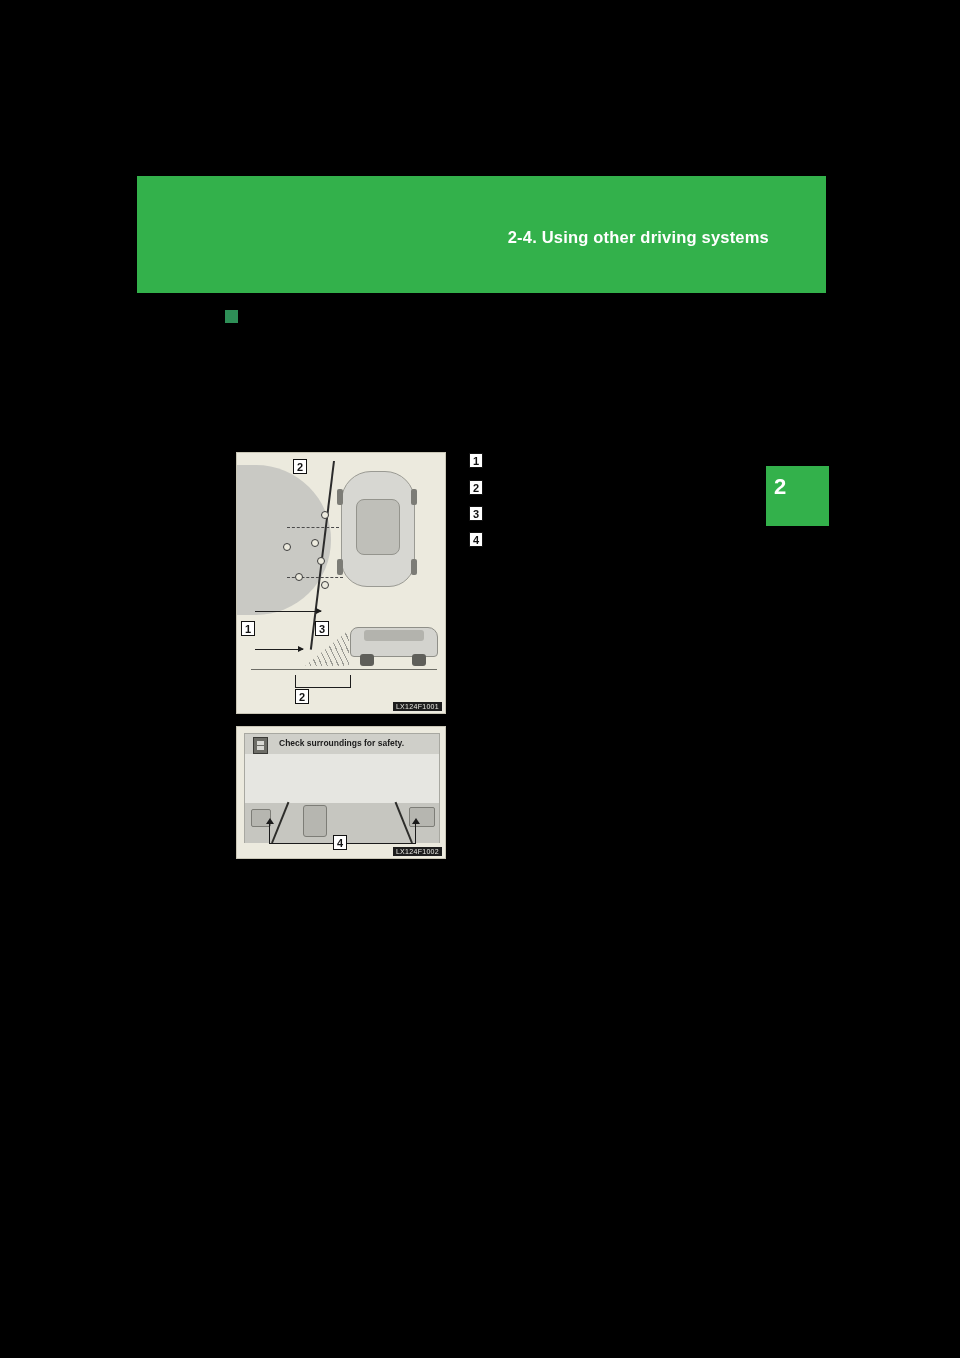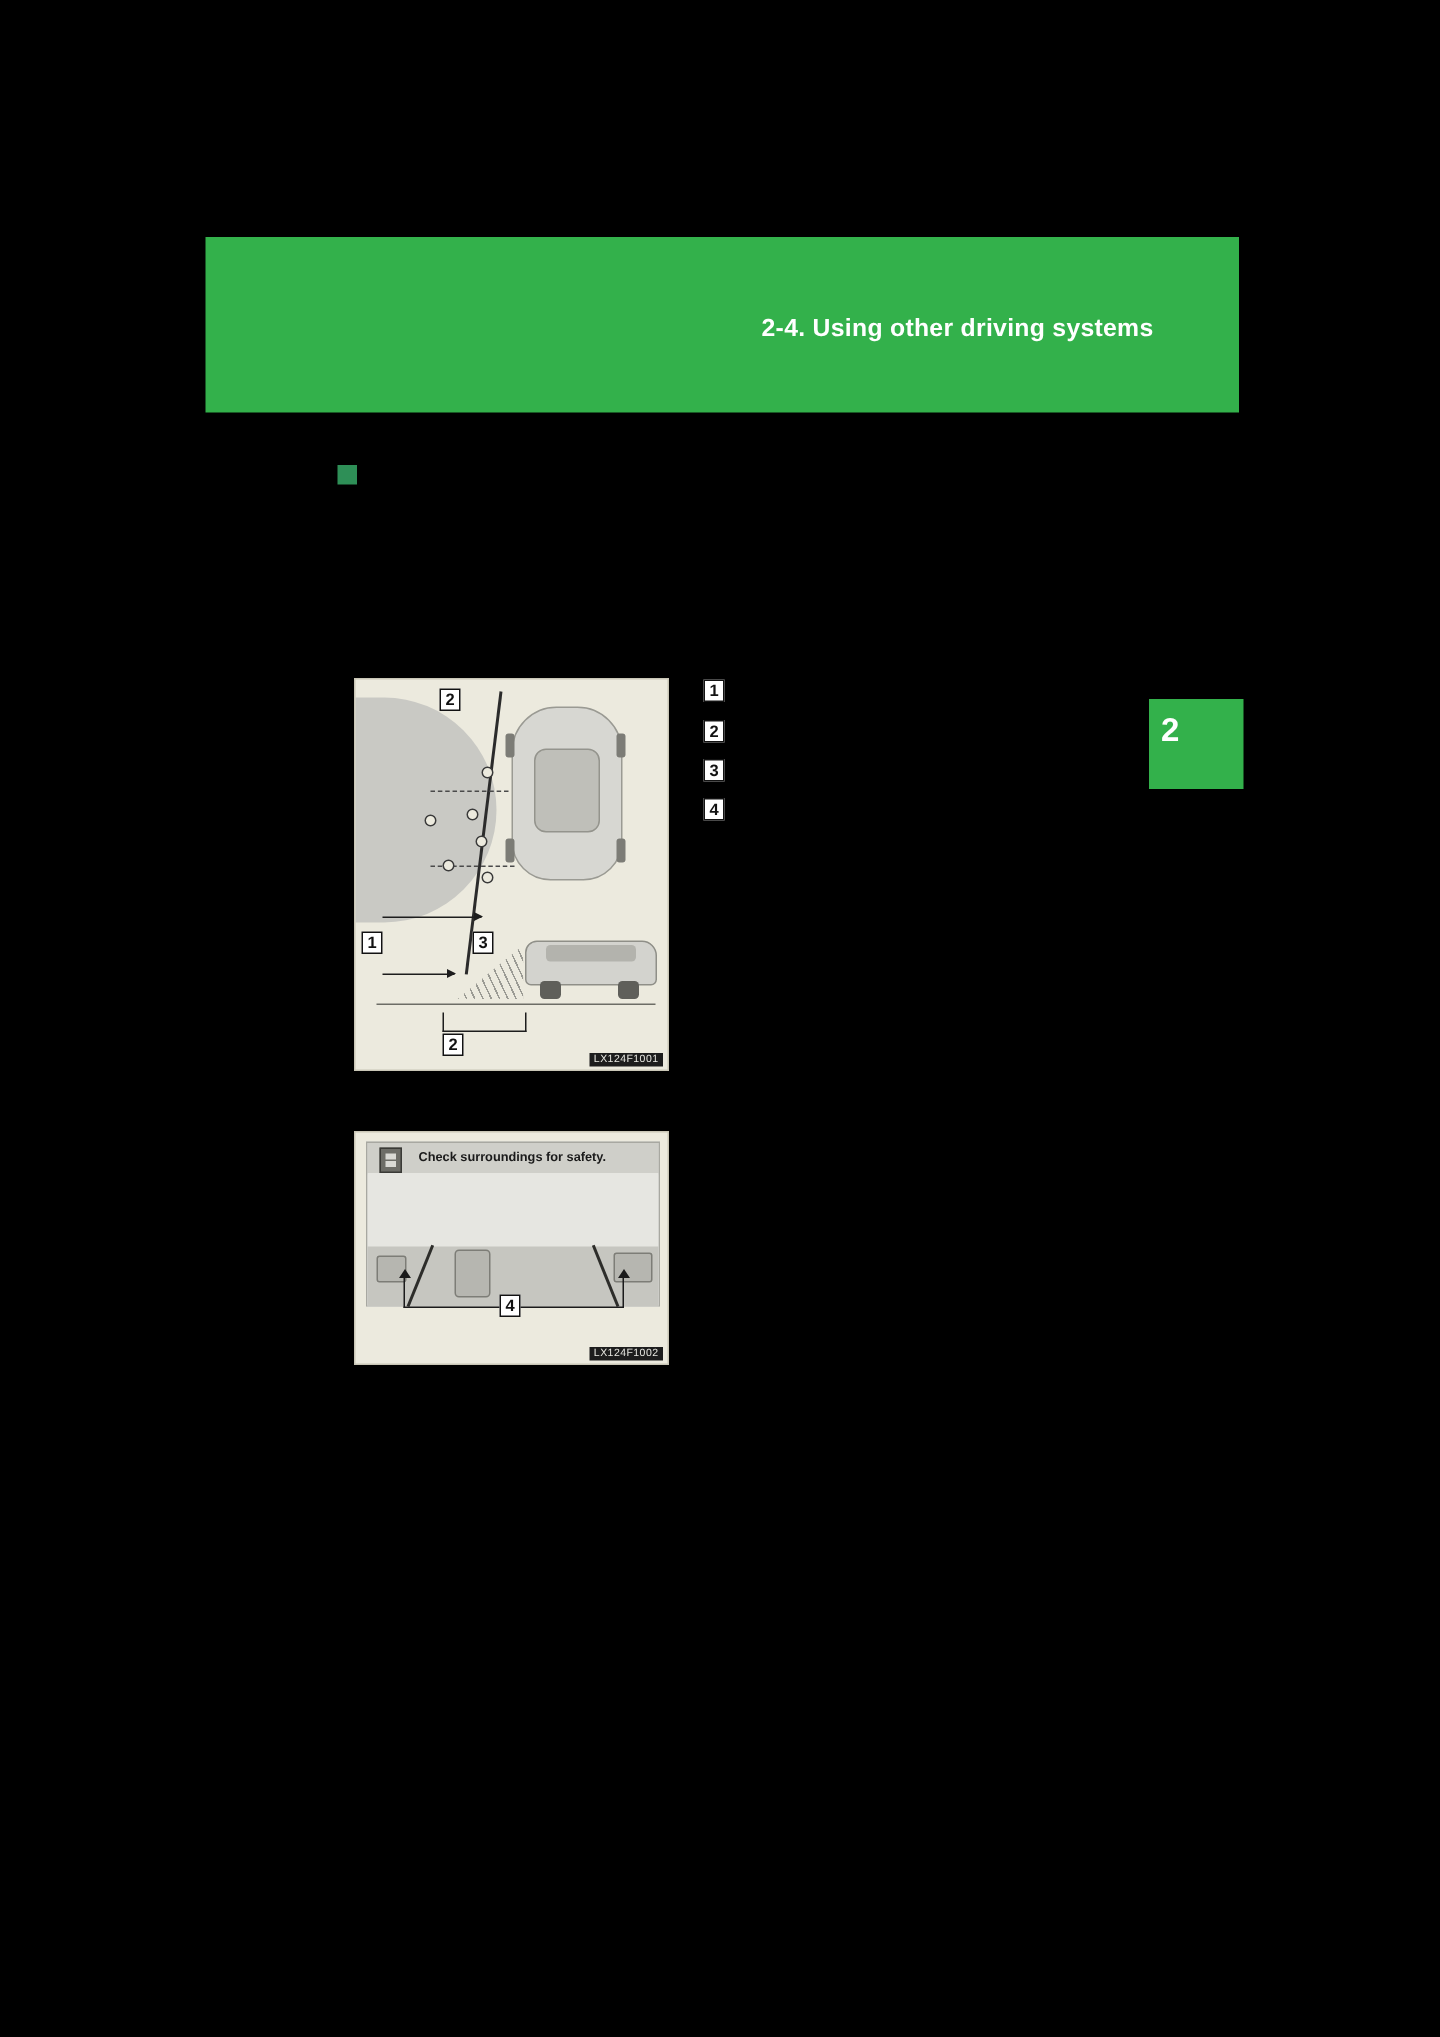--- a/index.html
+++ b/index.html
@@ -22,21 +22,21 @@
     top: 0;
     width: 960px;
     height: 1358px;
     background: #000000;
   }
 
   
   .header-band {
     position: absolute;
     left: 137px;
-    top: 158px;
+    top: 176px;
     width: 689px;
     height: 117px;
     background: #33b14b;
   }
   .header-title {
     position: absolute;
     right: 57px;
     bottom: 46px;
     color: #ffffff;
     font-size: 16.5px;
@@ -259,26 +259,25 @@
     padding: 1px 3px;
     font-family: "Liberation Sans", sans-serif;
   }
 
   
   .fig2 {
     position: absolute;
     left: 236px;
     top: 726px;
     width: 210px;
-    height: 156px;
+    height: 133px;
     background: #eceade;
     border: 1px solid #c9c6b6;
     box-sizing: border-box;
     overflow: hidden;
-    margin-top: 28px;
   }
   .fig2 .screen {
     position: absolute;
     left: 7px;
     top: 6px;
     width: 196px;
     height: 110px;
     background: #d9d9d4;
     border: 1px solid #a8a8a1;
     box-sizing: border-box;

